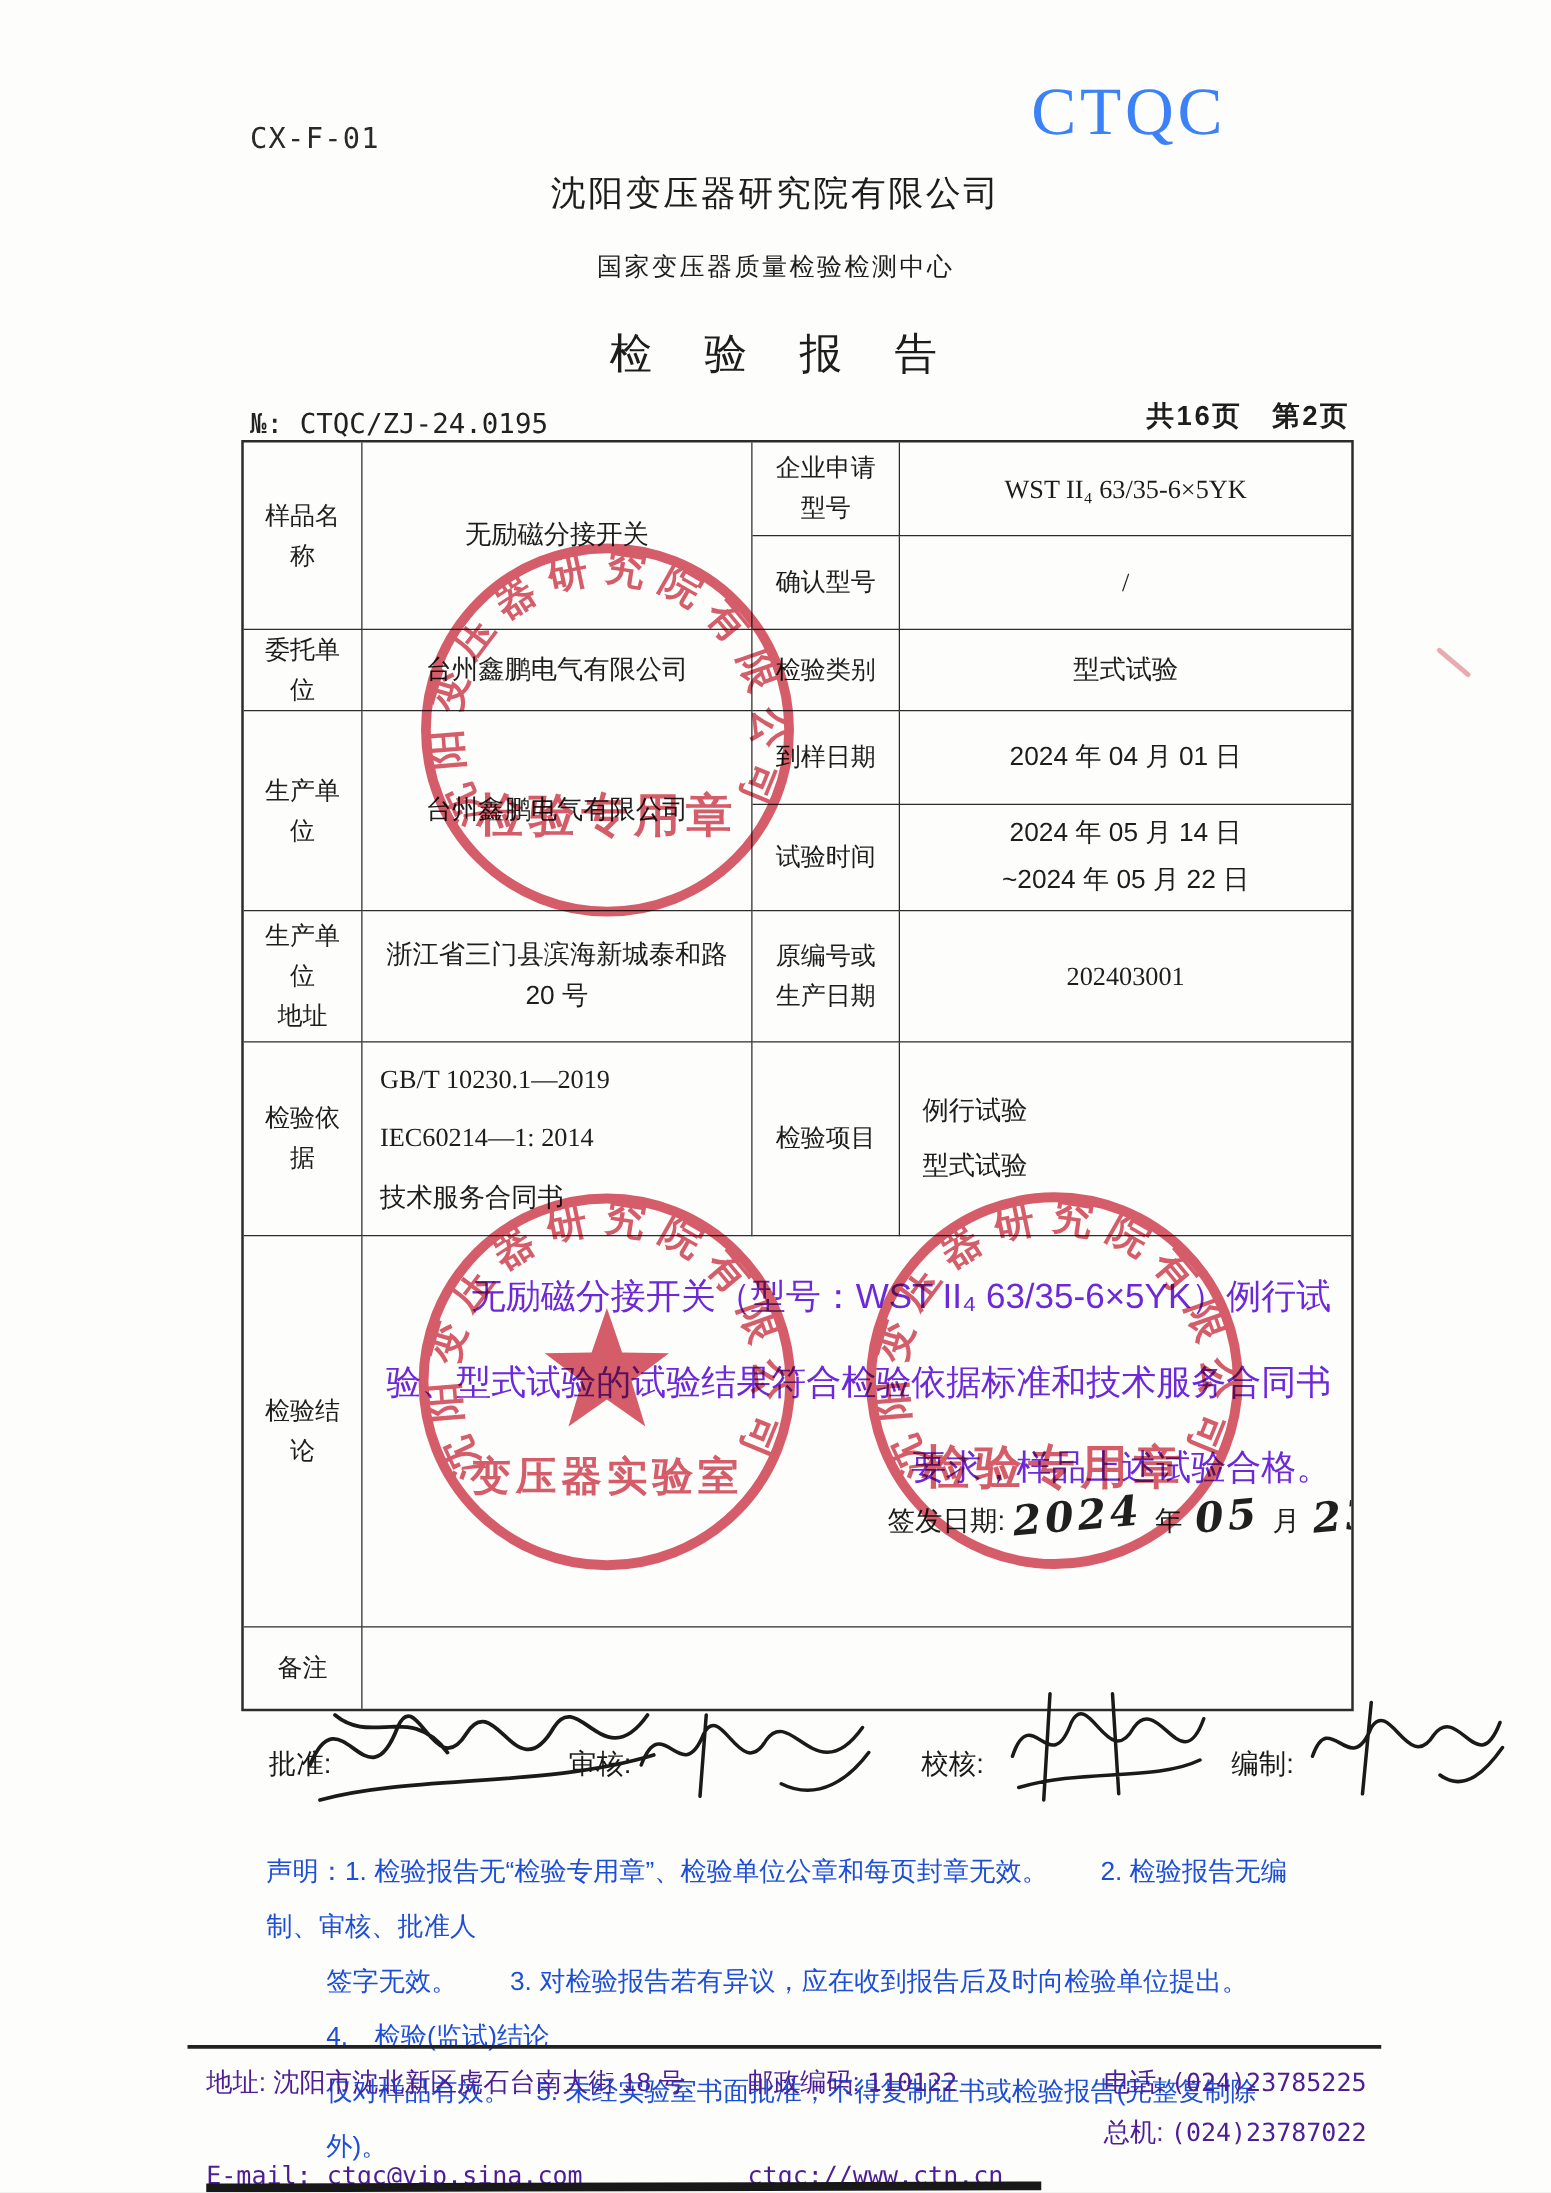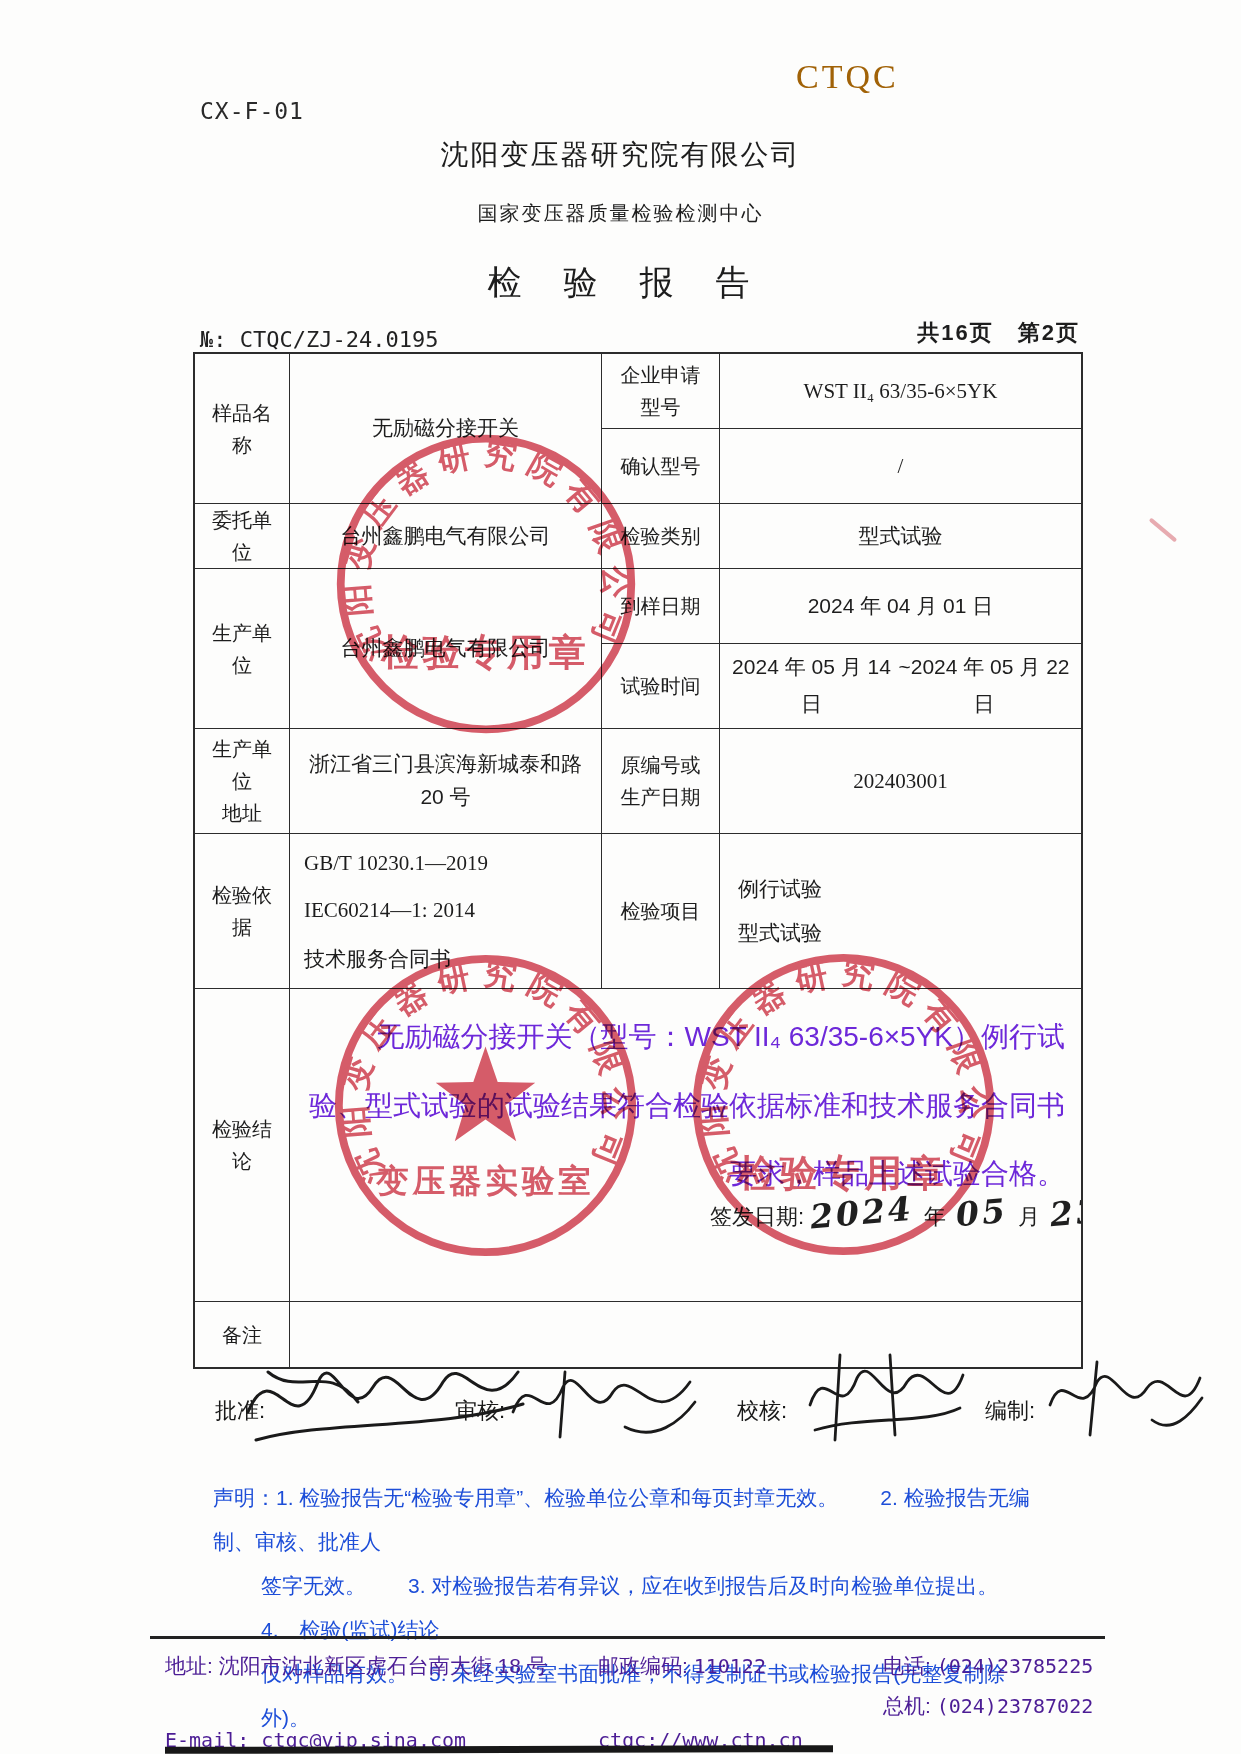--- a/index.html
+++ b/index.html
@@ -5,21 +5,21 @@
   html,body{margin:0;padding:0;background:#e8e8e8;}
   .page{
     position:relative;width:1241px;height:1754px;margin:0 auto;
     background:#fdfdfc;overflow:hidden;
     font-family:"Liberation Sans","DejaVu Sans",sans-serif;
     color:#1d1d1d;
   }
   .abs{position:absolute;}
   
   .form-code{left:200px;top:98px;font-family:"DejaVu Sans Mono",monospace;font-size:23px;letter-spacing:1px;color:#2a2a2a;}
-  .logo{left:796px;top:58px;font-family:"Liberation Serif","DejaVu Serif",serif;font-size:34px;letter-spacing:3px;color:#a16207;}
+  .logo{left:825px;top:58px;font-family:"Liberation Serif","DejaVu Serif",serif;font-size:54px;letter-spacing:3px;color:#3b82f6;}
   .center-line{left:0;width:1241px;text-align:center;}
   .org-name{top:136px;font-size:28px;letter-spacing:2px;}
   .center-name{top:200px;font-size:20px;letter-spacing:2px;}
   .report-title{top:260px;font-size:34px;font-weight:400;letter-spacing:4px;}
   .report-no{left:200px;top:327px;font-family:"DejaVu Sans Mono",monospace;font-size:22px;color:#222;}
   .page-count{left:820px;top:318px;width:260px;text-align:right;font-size:22px;font-weight:700;letter-spacing:2px;}
   
   .report-table{
     position:absolute;left:193px;top:352px;width:886px;height:1013px;
     display:grid;grid-template-columns:95px 312px 118px 361px;
@@ -33,21 +33,21 @@
     box-sizing:border-box;overflow:hidden;
   }
   .cell.no-r{border-right:none;}
   .cell.no-b{border-bottom:none;}
   .cell.lbl{font-size:20px;flex-direction:column;line-height:1.6;}
   .cell.left{justify-content:flex-start;text-align:left;align-items:flex-start;flex-direction:column;padding:10px 14px;}
   .cell.vcl{justify-content:center;}
   .latin{font-family:"Liberation Serif","DejaVu Serif",serif;}
   .basis-line{line-height:2.25;}
   .items-cell{justify-content:center;align-items:flex-start;flex-direction:column;text-align:left;padding-left:18px;line-height:2.1;}
-  .two-line{flex-direction:row;line-height:1.75;}
+  .two-line{flex-direction:column;line-height:1.75;}
   .concl-cell{position:relative;display:block;padding:0;}
   .concl-text{
     padding:14px 16px 0 18px;text-indent:2em;text-align:right;
     font-size:28px;line-height:2.45;color:#6d28d9;
   }
   .sign-date{position:absolute;left:420px;top:198px;display:flex;align-items:baseline;font-size:22px;z-index:6;white-space:nowrap;}
   .hand{
     font-family:"DejaVu Serif","Liberation Serif",serif;font-style:italic;font-weight:600;
     font-size:33px;color:#1f1f1f;transform:rotate(-5deg);letter-spacing:3px;margin:0 6px;
   }

